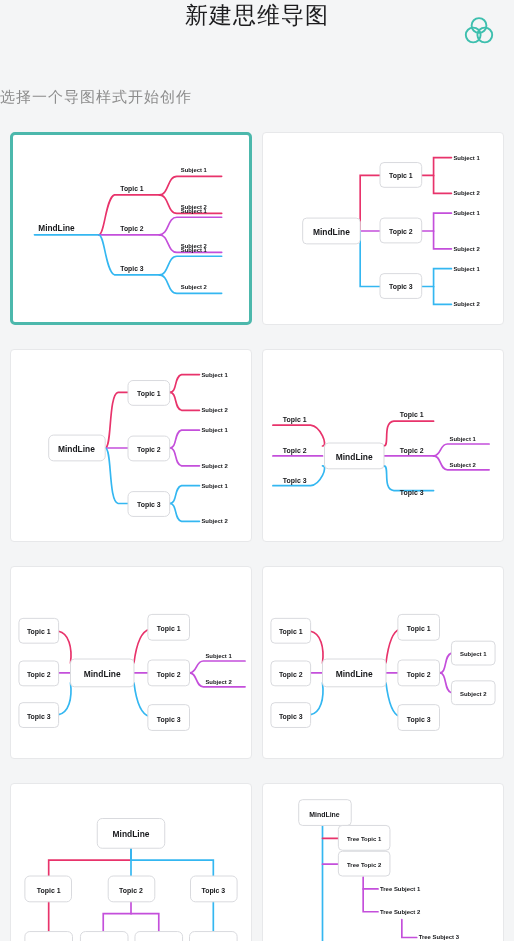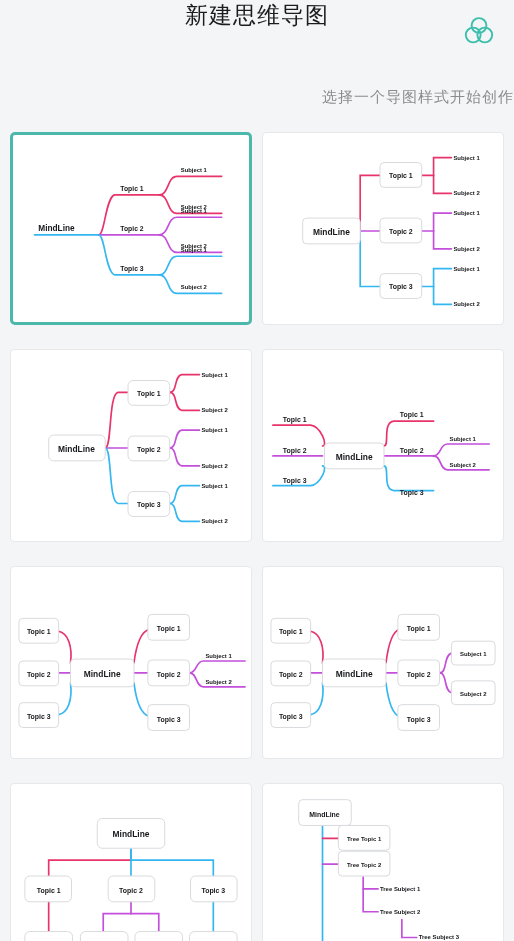--- a/index.html
+++ b/index.html
@@ -8,21 +8,21 @@
     background:#f4f5f6;
     font-family:"Liberation Sans","DejaVu Sans",sans-serif;
     -webkit-font-smoothing:antialiased;
   }
   .app{width:514px;height:941px;position:relative;box-sizing:border-box;}
 
   
   .header{height:62px;position:relative;display:flex;justify-content:center;}
   .header-title{font-size:23px;color:#1d1d1f;letter-spacing:1px;font-weight:400;}
   .logo{position:absolute;right:18px;top:14px;width:34px;height:34px;}
-  .subtitle-wrap{height:70px;display:flex;align-items:center;justify-content:flex-end;padding-left:19px;}
+  .subtitle-wrap{height:70px;display:flex;align-items:center;justify-content:flex-start;}
   .subtitle{font-size:15px;color:#8c8c8c;letter-spacing:1px;}
 
   
   .grid{
     padding:0 10px;display:grid;grid-template-columns:1fr 1fr;
     gap:24px 10px;box-sizing:border-box;
   }
   .card{
     position:relative;background:#ffffff;border:1px solid #e7e8ea;border-radius:4px;
     height:193px;box-sizing:border-box;overflow:hidden;

